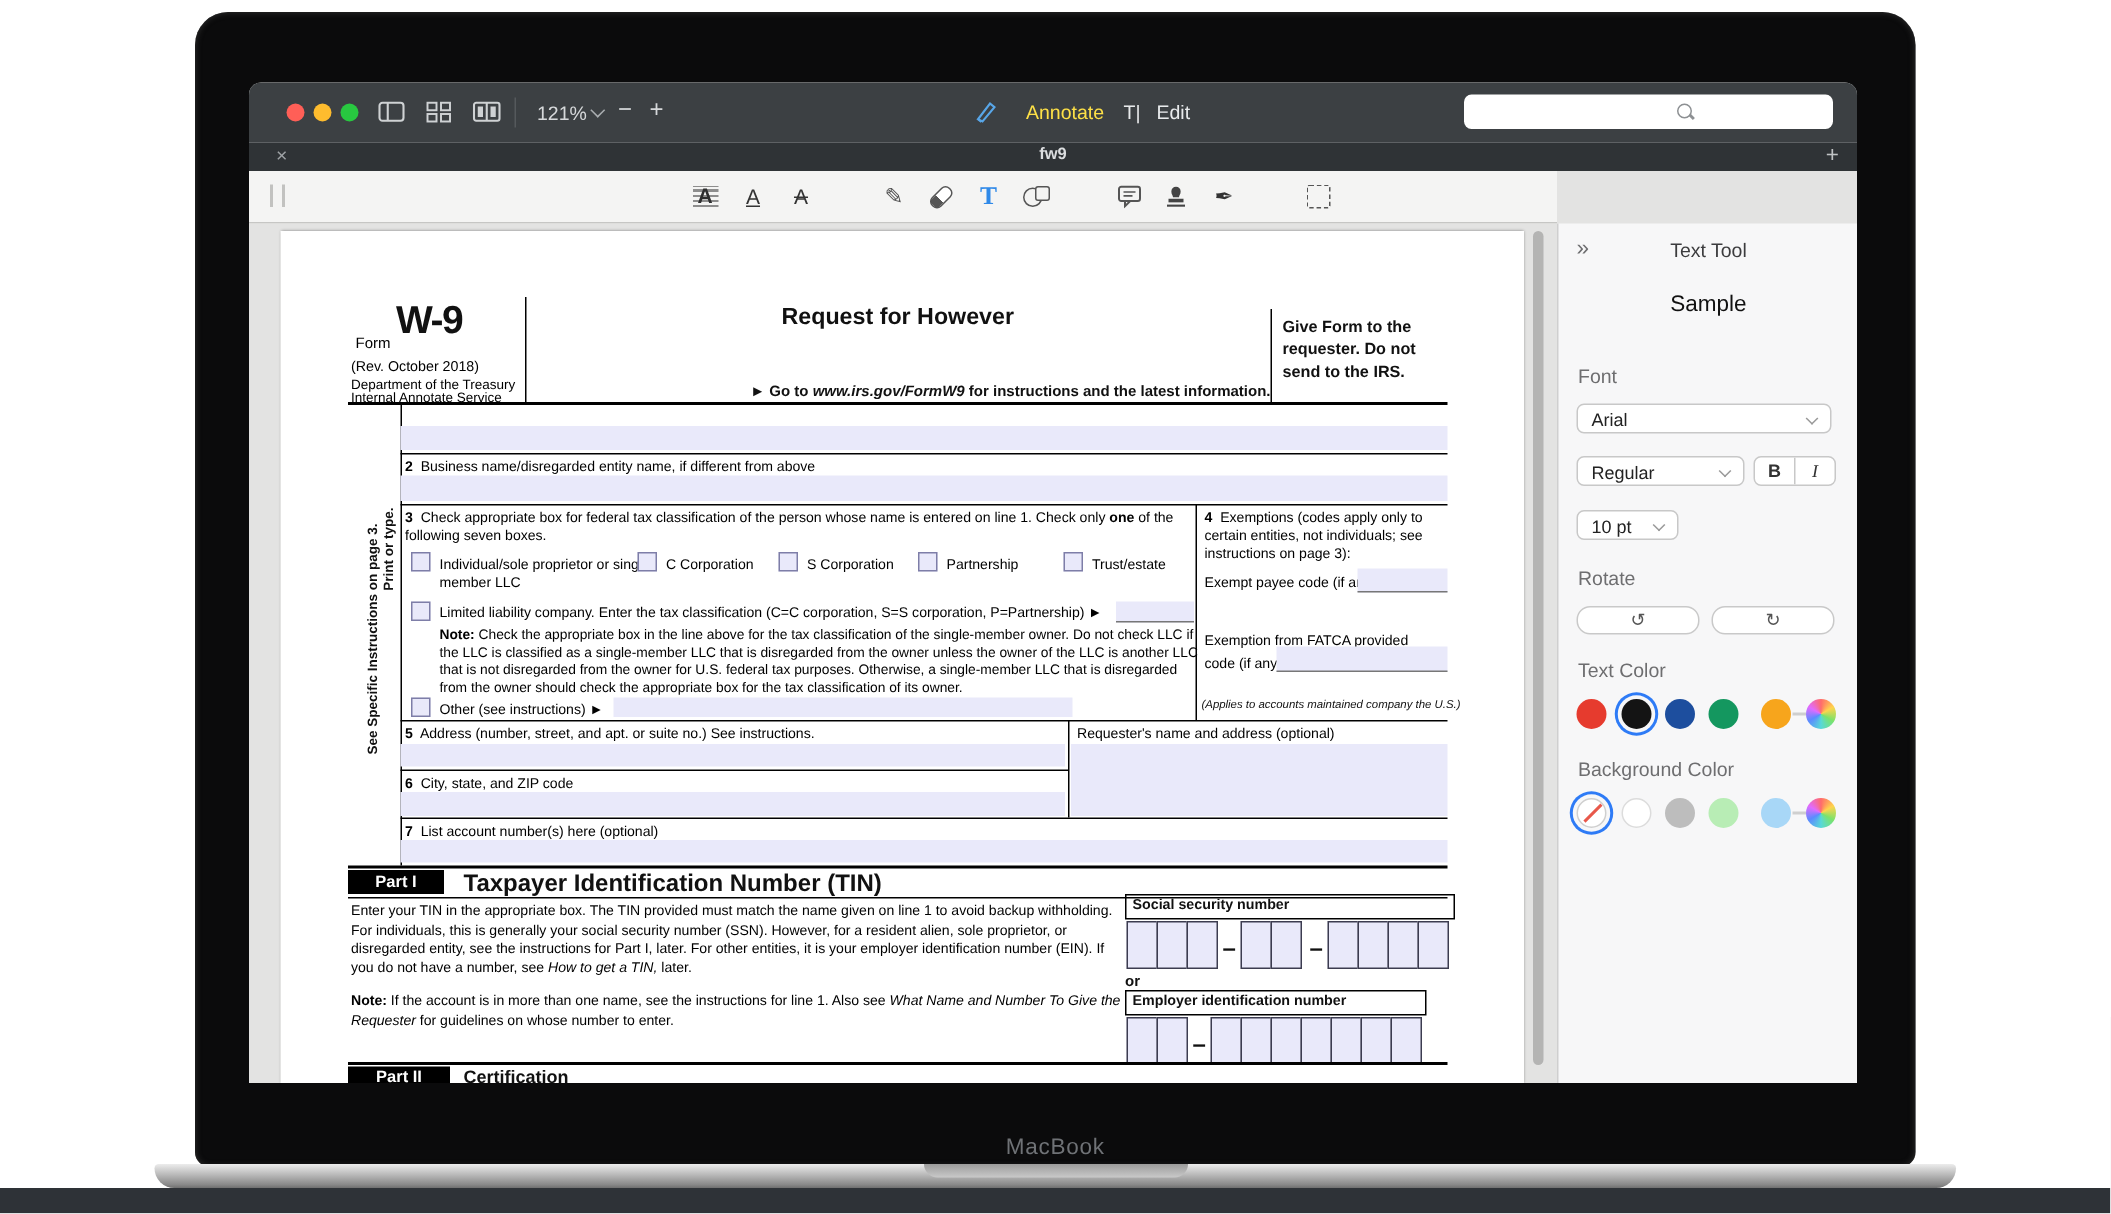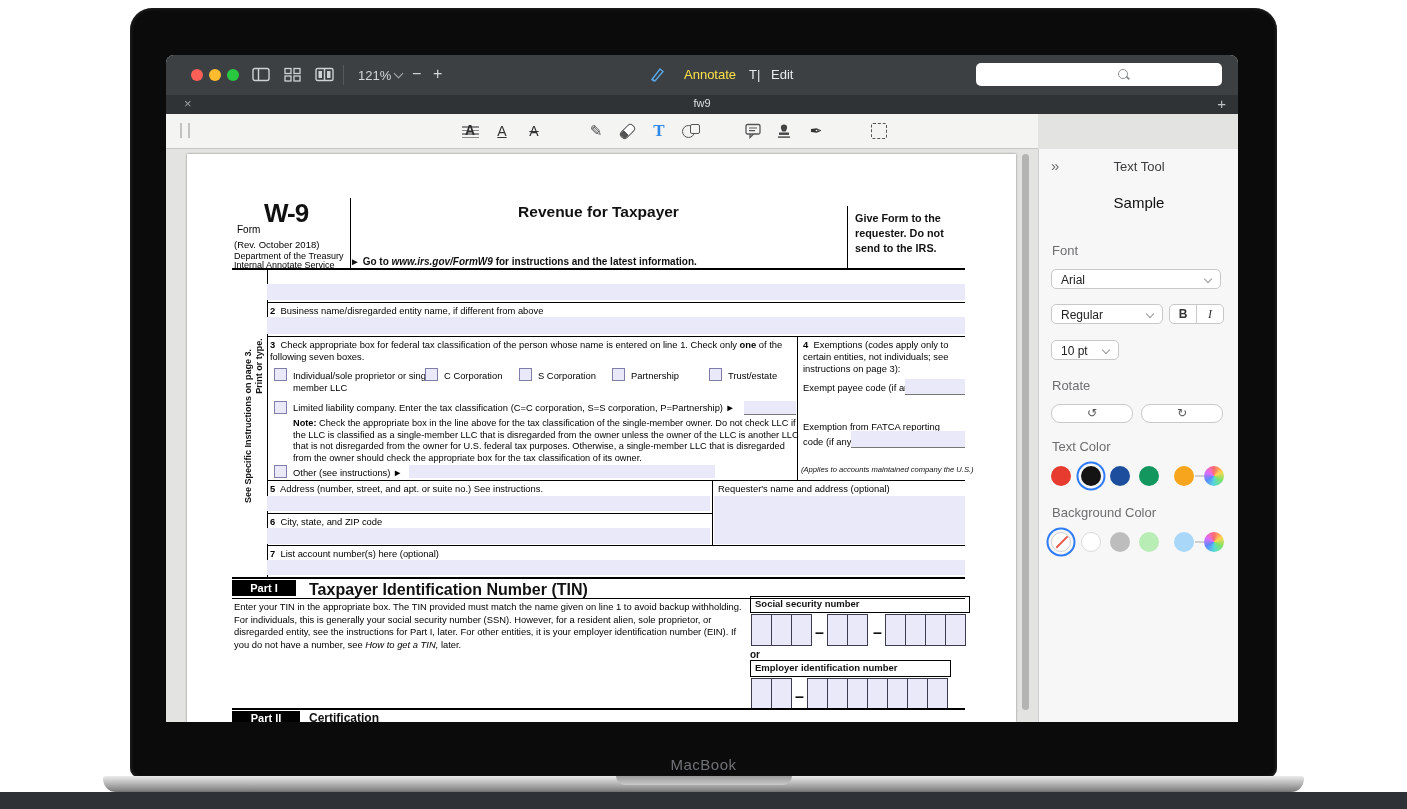--- a/index.html
+++ b/index.html
@@ -33,21 +33,21 @@
   .search{position:absolute;right:16px;top:8px;width:198px;height:23px;background:#fff;
           border:none;border-radius:5px;outline:none;font-size:12px;padding:0 24px;}
   .mag{position:absolute;right:110px;top:14px;width:8px;height:8px;border:1.5px solid #8d9093;
        border-radius:50%;}
   .mag::after{content:"";position:absolute;left:7px;top:7px;width:4px;height:1.5px;
        background:#8d9093;transform:rotate(45deg);}
 
   .tabbar{position:absolute;left:0;top:40px;width:100%;height:19px;background:#2f3336;}
   .tabbar .x{position:absolute;left:18px;top:1px;color:#9ea2a5;font-size:13px;}
   .tabbar .title{position:absolute;left:0;right:0;top:2px;text-align:center;color:#dcdee0;
-                 font-size:11px;font-weight:normal;}
+                 font-size:11px;font-weight:bold;}
   .tabbar .plus{position:absolute;right:12px;top:0px;color:#c0c3c5;font-size:15px;}
 
   .toolbar{position:absolute;left:0;top:59px;width:872px;height:34px;background:#f4f4f3;
            border-bottom:1px solid #c6c6c4;}
   .grip{position:absolute;left:14px;top:9px;width:6px;height:15px;
         border-left:2px solid #c2c2c0;border-right:2px solid #c2c2c0;}
   .ticon{position:absolute;top:4px;width:26px;height:26px;display:flex;align-items:center;
          justify-content:center;color:#4a4a4a;}
   .hl-box{position:relative;width:17px;height:14px;
           background:repeating-linear-gradient(0deg,#8d8d8d 0 1.5px,transparent 1.5px 3.4px);}
@@ -243,23 +243,23 @@
         <div class="page">
 
           <div class="abs f" style="left:50px;top:70px;font-size:10px">Form</div>
           <div class="abs" style="left:77px;top:44px;font-size:26px;font-weight:bold;letter-spacing:-1px">W-9</div>
           <div class="abs f" style="left:47px;top:85px;font-size:9.5px">(Rev. October 2018)</div>
           <div class="abs f" style="left:47px;top:96.5px;font-size:9px">Department of the Treasury</div>
           <div class="abs f" style="left:47px;top:105.5px;font-size:9px">Internal Annotate Service</div>
           <div class="abs" style="left:163px;top:44px;width:1px;height:72px;background:#000"></div>
 
           <div class="abs" style="left:163px;top:48px;width:497px;text-align:center;font-weight:bold;font-size:15.5px;line-height:1.35">
-            <div>Revenue for Taxpayer</div>
-          </div>
-          <div class="abs fb" style="left:163px;top:102px;width:497px;text-align:left;font-size:10px">
+            <div>Request for However</div>
+          </div>
+          <div class="abs fb" style="left:163px;top:102px;width:497px;text-align:right;font-size:10px">
             <span>► Go to </span><span class="fi">www.irs.gov/FormW9</span><span> for instructions and the latest information.</span>
           </div>
 
           <div class="abs" style="left:660px;top:52px;width:1px;height:64px;background:#000"></div>
           <div class="abs fb" style="left:668px;top:57px;width:106px;font-size:10.8px;line-height:1.38">Give Form to the requester. Do not send to the IRS.</div>
           <div class="abs hl-line" style="left:45px;top:114px;width:733px;height:2px"></div>
 
           <div class="abs vtxt" style="left:72px;top:212px">Print or type.</div>
           <div class="abs vtxt" style="left:61px;top:272px">See Specific Instructions on page 3.</div>
           <div class="abs" style="left:80px;top:116px;width:1px;height:307px;background:#000"></div>
@@ -290,21 +290,21 @@
           <div class="abs f" style="left:106px;top:264px;width:506px;font-size:9.2px;line-height:1.27"><b>Note:</b><span> Check the appropriate box in the line above for the tax classification of the single-member owner.  Do not check LLC if the LLC is classified as a single-member LLC that is disregarded from the owner unless the owner of the LLC is another LLC that is not disregarded from the owner for U.S. federal tax purposes. Otherwise, a single-member LLC that is disregarded from the owner should check the appropriate box for the tax classification of its owner.</span></div>
 
           <div class="abs cb" style="left:87px;top:311px"></div>
           <div class="abs f" style="left:106px;top:313px">Other (see instructions) ►</div>
           <div class="abs fld" style="left:222px;top:311px;width:306px;height:13px"></div>
 
           <div class="abs" style="left:610px;top:182px;width:1px;height:144px;background:#000"></div>
           <div class="abs f" style="left:616px;top:185px;width:160px"><b>4</b>&nbsp; <span>Exemptions (codes apply only to certain entities, not individuals; see instructions on page 3):</span></div>
           <div class="abs f" style="left:616px;top:228px">Exempt payee code (if any)</div>
           <div class="abs fld" style="left:718px;top:225px;width:60px;height:15px;border-bottom:1px solid #777"></div>
-          <div class="abs f" style="left:616px;top:267px">Exemption from FATCA reporting</div>
+          <div class="abs f" style="left:616px;top:267px">Exemption from FATCA provided</div>
           <div class="abs f" style="left:616px;top:282px">code (if any)</div>
           <div class="abs fld" style="left:664px;top:277px;width:114px;height:16px;border-bottom:1px solid #777"></div>
           <div class="abs fi" style="left:614px;top:311px;font-size:7.6px">(Applies to accounts maintained company the U.S.)</div>
           <div class="abs hl-line" style="left:80px;top:326px;width:698px;height:1px"></div>
 
           <div class="abs f" style="left:83px;top:329px"><b>5</b>&nbsp; <span>Address (number, street, and apt. or suite no.) See instructions.</span></div>
           <div class="abs fld" style="left:80px;top:342px;width:443px;height:15px"></div>
           <div class="abs hl-line" style="left:80px;top:359px;width:445px;height:1px"></div>
           <div class="abs f" style="left:83px;top:362px"><b>6</b>&nbsp; <span>City, state, and ZIP code</span></div>
           <div class="abs fld" style="left:80px;top:374px;width:443px;height:16px"></div>
@@ -317,20 +317,23 @@
           <div class="abs f" style="left:83px;top:394px"><b>7</b>&nbsp; <span>List account number(s) here (optional)</span></div>
           <div class="abs fld" style="left:80px;top:406px;width:698px;height:15px"></div>
 
           <div class="abs hl-line" style="left:45px;top:423px;width:733px;height:2px"></div>
           <div class="abs pbar" style="left:45px;top:426px;width:64px;height:16px">Part I</div>
           <div class="abs fb" style="left:122px;top:427px;font-size:16px">Taxpayer Identification Number (TIN)</div>
           <div class="abs hl-line" style="left:45px;top:444px;width:733px;height:1px"></div>
 
           <div class="abs f" style="left:47px;top:447px;width:513px;line-height:1.33">
             <span>Enter your TIN in the appropriate box. The TIN provided must match the name given on line 1 to avoid backup withholding. For individuals, this is generally your social security number (SSN). However, for a resident alien, sole proprietor, or disregarded entity, see the instructions for Part I, later. For other entities, it is your employer identification number (EIN). If you do not have a number, see </span><span class="fi">How to get a TIN,</span><span> later.</span>
+          </div>
+          <div class="abs f" style="left:47px;top:507px;width:513px;line-height:1.33">
+            <b>Note:</b><span> If the account is in more than one name, see the instructions for line 1. Also see </span><span class="fi">What Name and Number To Give the Requester</span><span> for guidelines on whose number to enter.</span>
           </div>
 
           <div class="abs fb" style="left:563px;top:442px;width:214px;height:14px;border:1px solid #000;font-size:9.5px;padding:1px 0 0 4px">Social security number</div>
           <div class="abs cellrow" style="left:565px;top:460px">
             <div class="cell"></div>
               <div class="cell"></div>
               <div class="cell"></div>
           </div>
           <div class="abs fb" style="left:628px;top:470px">–</div>
           <div class="abs cellrow" style="left:641px;top:460px">

